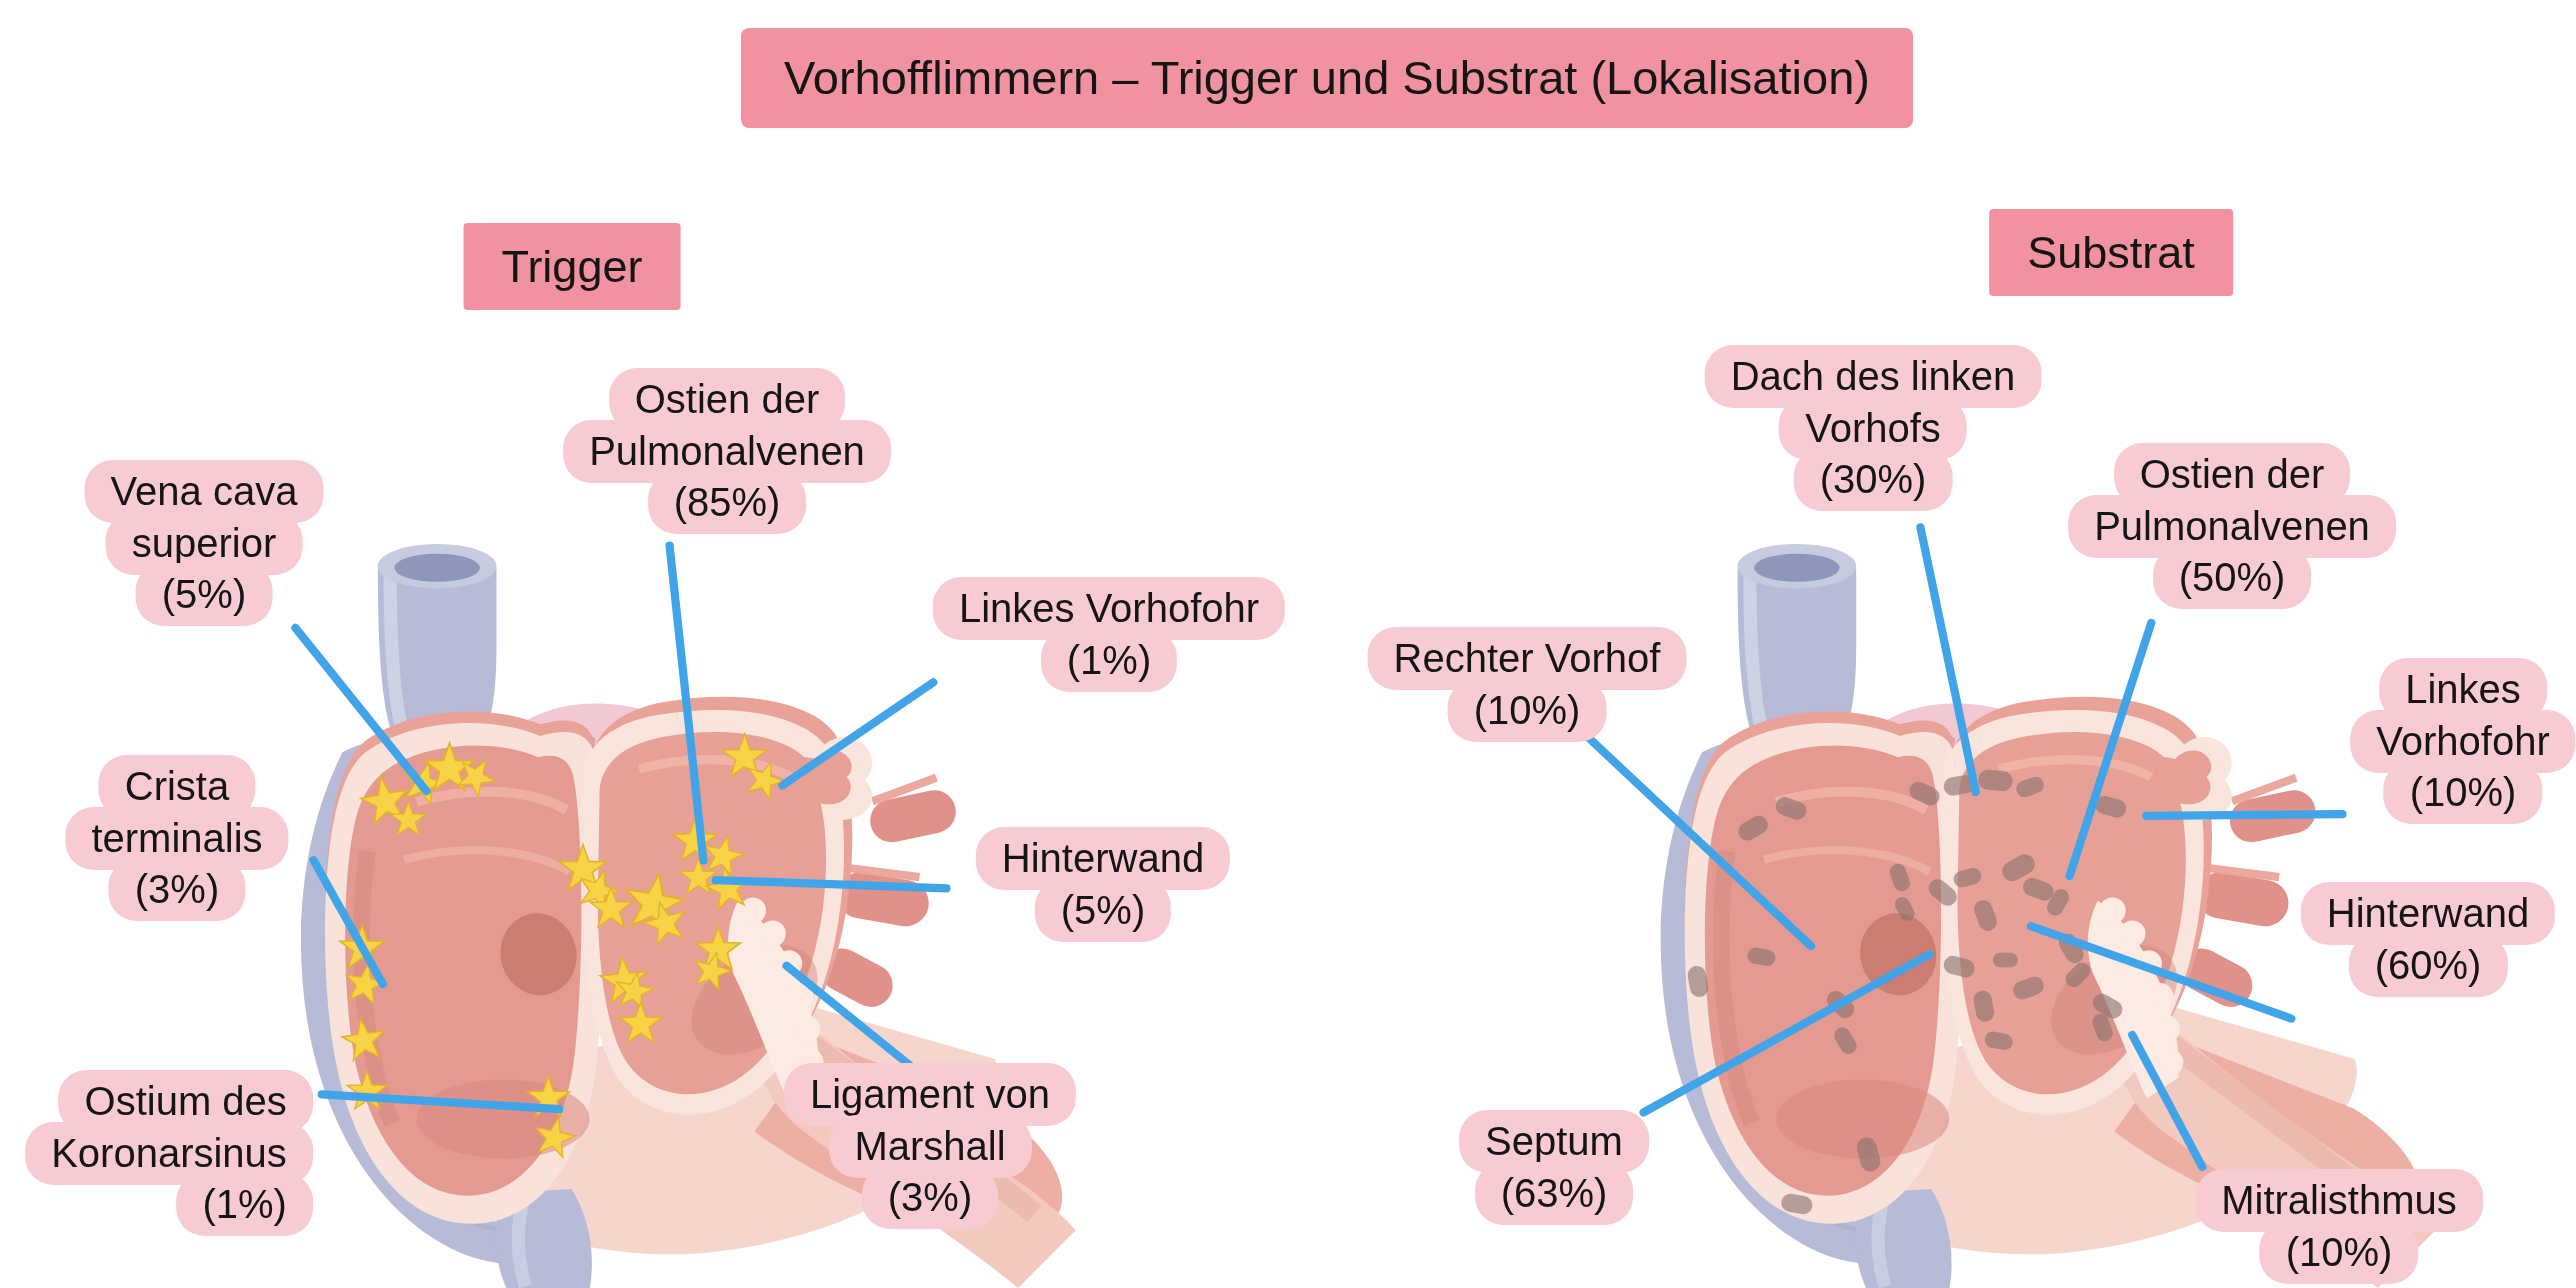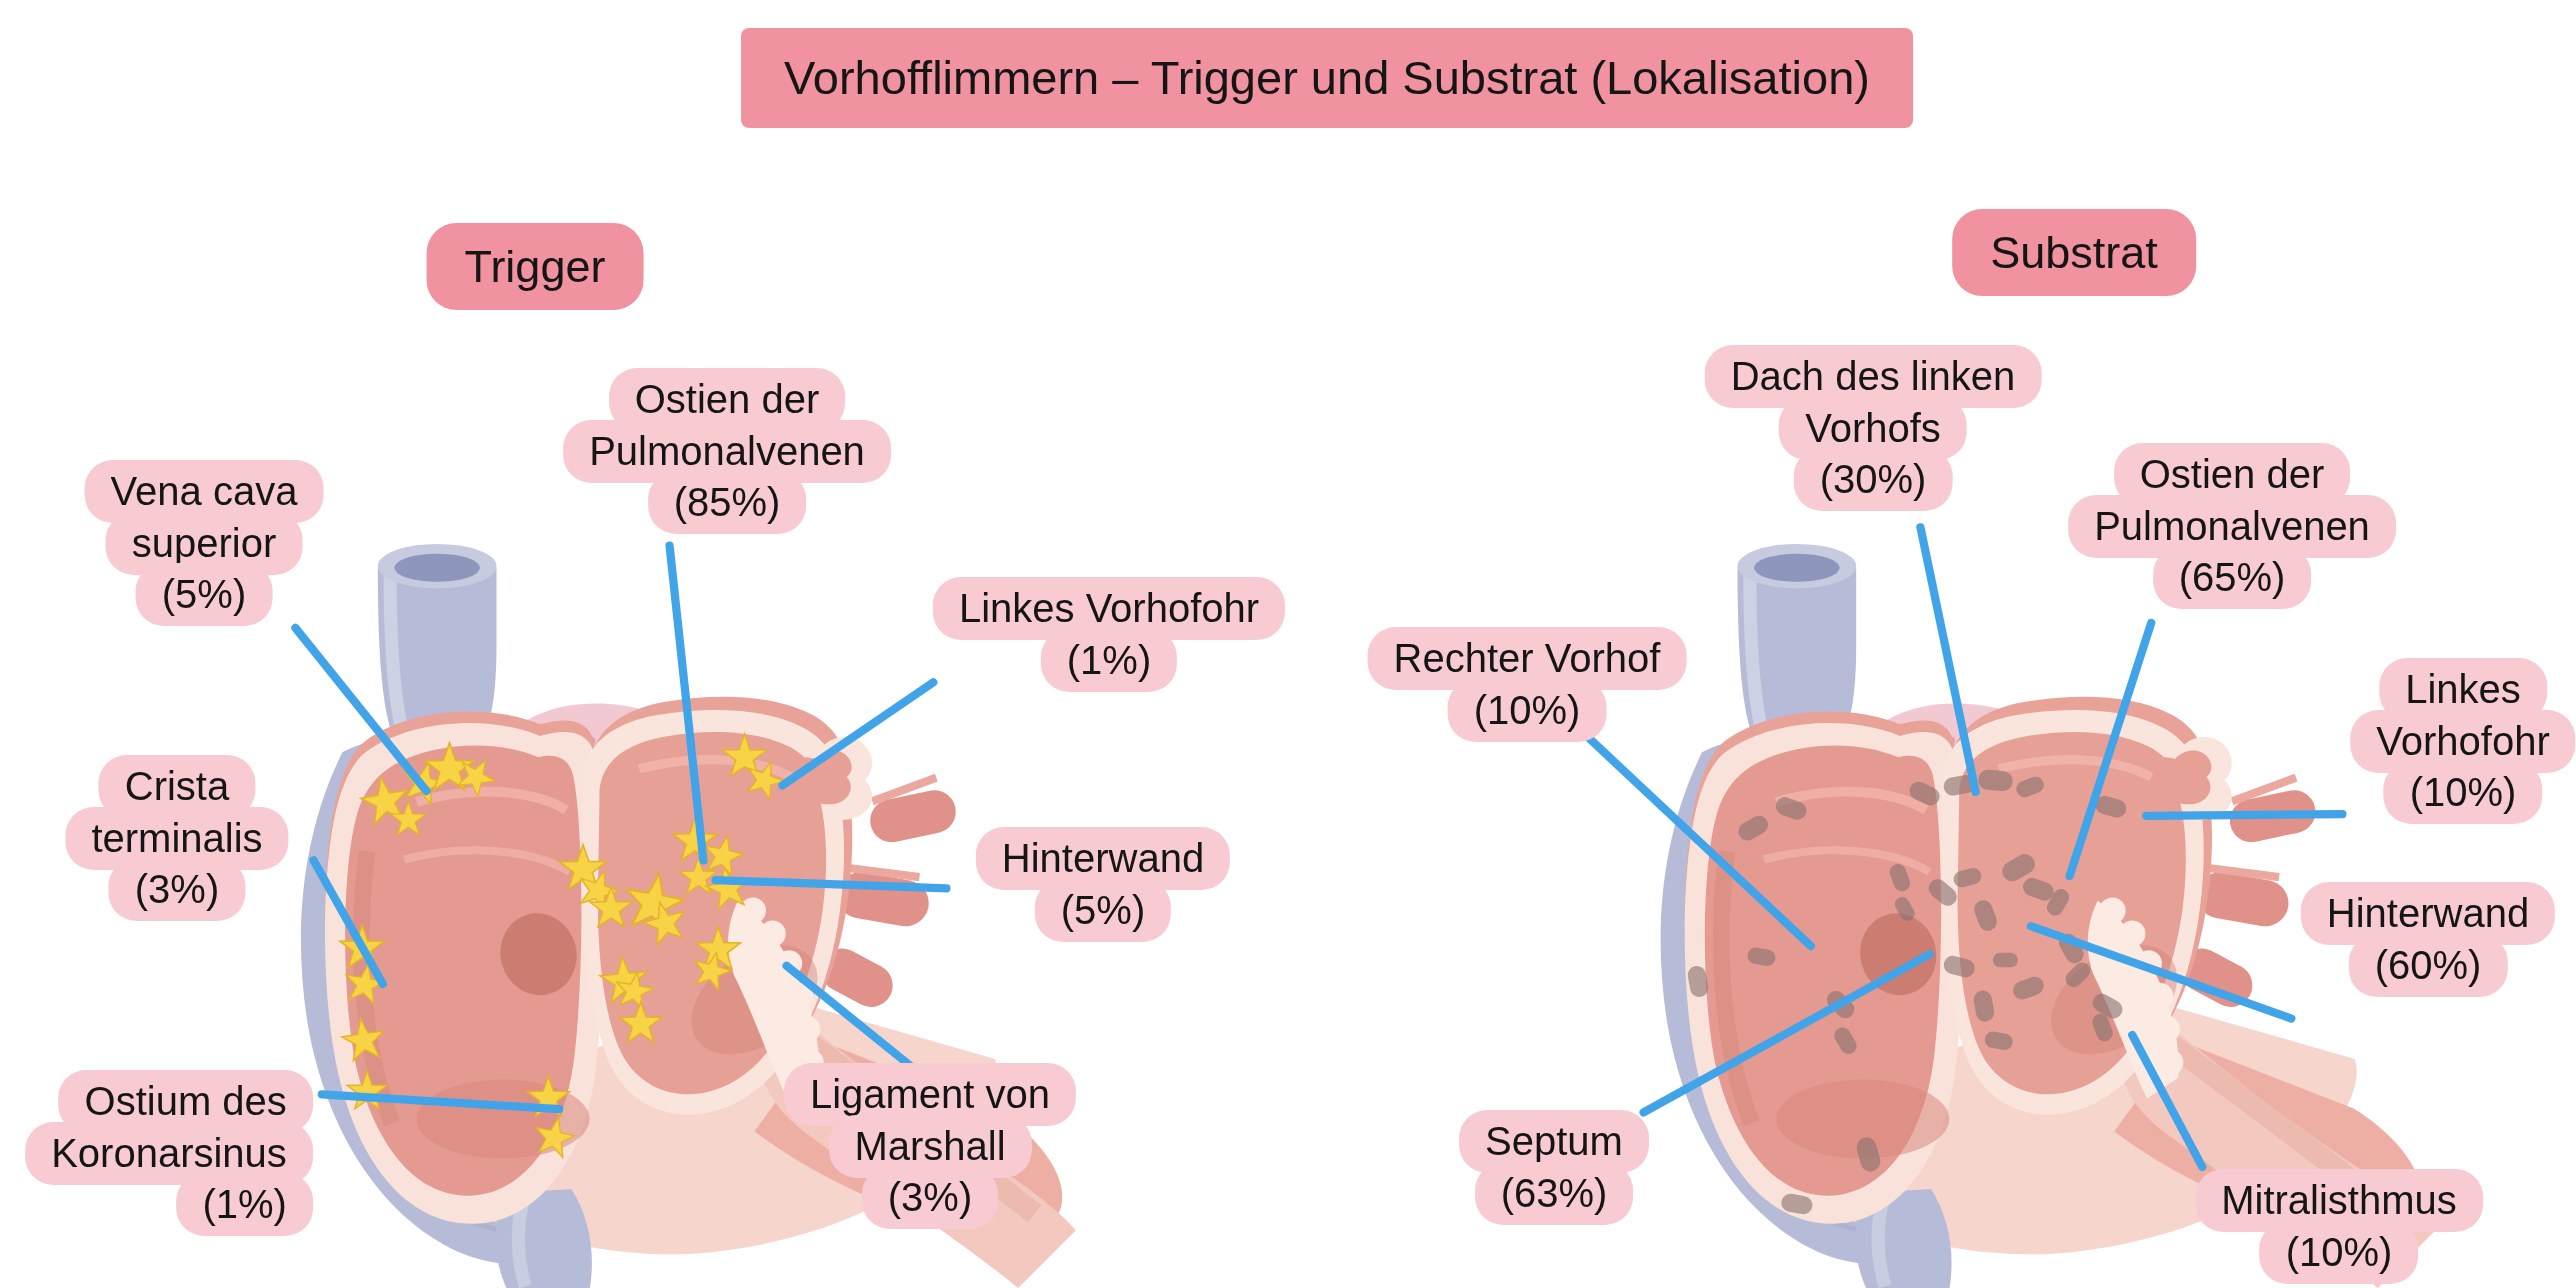--- a/index.html
+++ b/index.html
@@ -2,21 +2,21 @@
 <html style="font-size:13px"><head>
 <meta charset="utf-8">
 <style>
   html,body{margin:0;padding:0;background:#fff;}
   .stage{position:relative;width:2576px;height:1288px;background:var(--bg,#fff);overflow:hidden;
          font-family:"Liberation Sans",sans-serif;color:var(--text,#151515);}
   #art{position:absolute;left:0;top:0;width:2576px;height:1288px;z-index:1;}
   .badge{position:absolute;transform:translateX(-50%);background:var(--badge-pink,#F0929F);
          color:var(--text,#151515);white-space:nowrap;z-index:3;text-align:center;}
   .badge.title{font-size:47px;line-height:54px;padding:23px 43px;border-radius:8px;}
-  .badge.section{font-size:45px;line-height:51px;padding:18px 38px;border-radius:30px;}
+  .badge.section{font-size:45px;line-height:51px;padding:18px 38px;border-radius:4px;margin-left:37px;}
   .callout{position:absolute;transform:translateX(-50%);z-index:4;display:flex;flex-direction:column;align-items:center;}
   .callout .pill{display:block;background:var(--label-pink,#F8CBD3);color:var(--text,#151515);
          font-size:40px;line-height:53px;padding:5px 26px;border-radius:28px;margin-top:-11.5px;white-space:nowrap;}
   .callout .pill:first-child{margin-top:0;}
 </style>
 </head>
 <body>
 
 <div class="stage" style="--bg: #FFFFFF; --badge-pink: #F0929F; --label-pink: #F8CBD3; --text: #151515;">
 
@@ -232,21 +232,21 @@
         <span class="pill">(3%)</span>
       </div>
       <div class="callout" style="left: 1873px; top: 345px;">
         <span class="pill">Dach des linken</span>
         <span class="pill">Vorhofs</span>
         <span class="pill">(30%)</span>
       </div>
       <div class="callout" style="left: 2232px; top: 443px;">
         <span class="pill">Ostien der</span>
         <span class="pill">Pulmonalvenen</span>
-        <span class="pill">(65%)</span>
+        <span class="pill">(50%)</span>
       </div>
       <div class="callout" style="left: 1527px; top: 627px;">
         <span class="pill">Rechter Vorhof</span>
         <span class="pill">(10%)</span>
       </div>
       <div class="callout" style="left: 2463px; top: 658px;">
         <span class="pill">Linkes</span>
         <span class="pill">Vorhofohr</span>
         <span class="pill">(10%)</span>
       </div>

